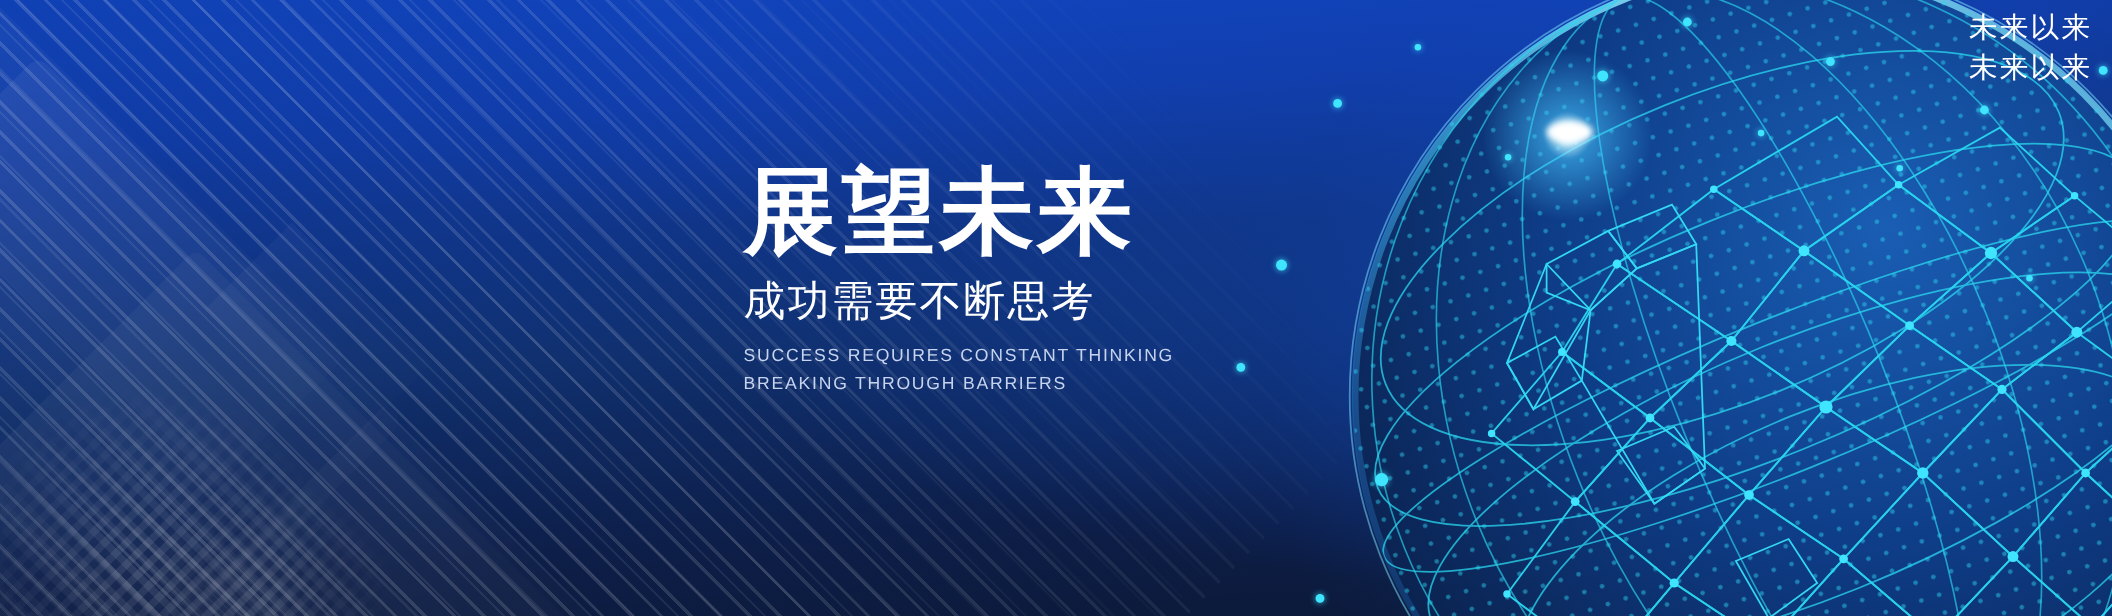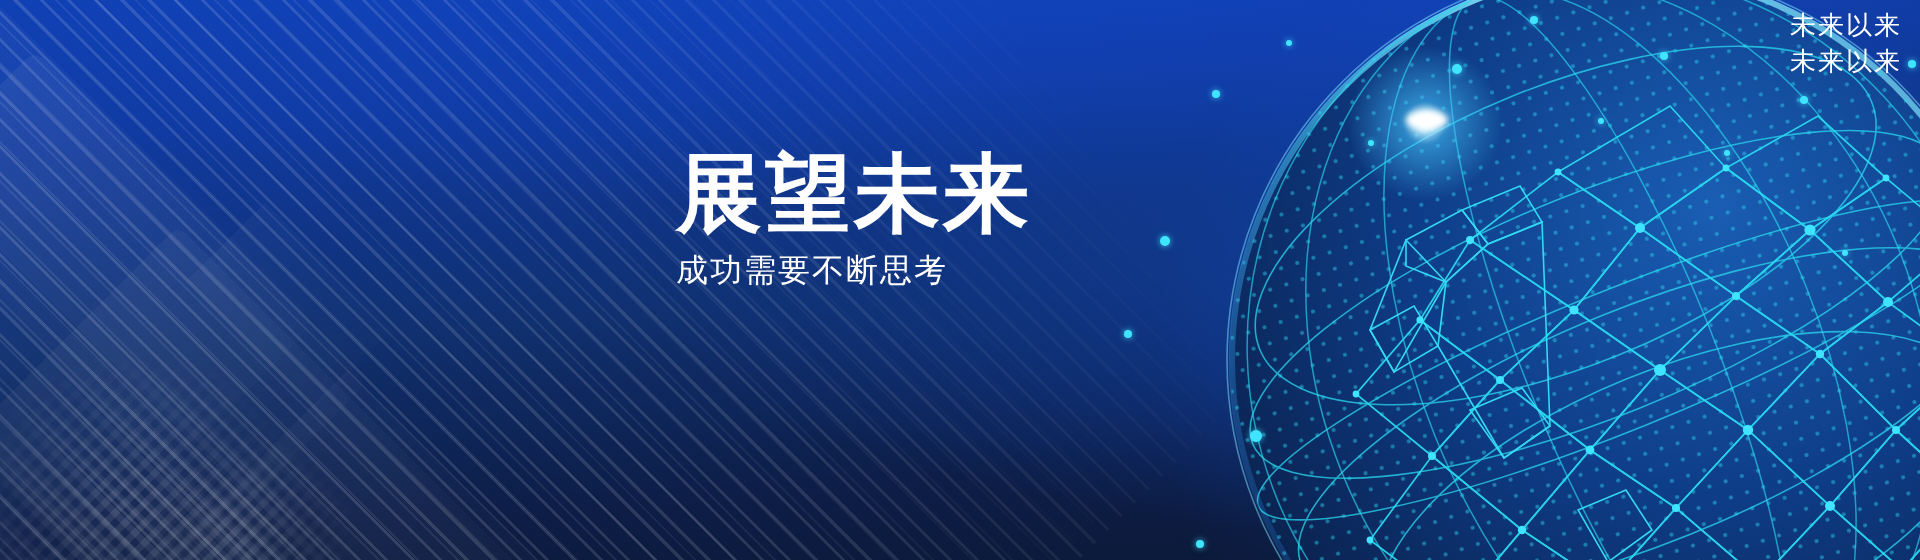--- a/index.html
+++ b/index.html
@@ -153,21 +153,21 @@
     margin: 8px 0 0 0;
     font-size: 48px;
     line-height: 1.05;
     font-weight: 300;
     color: #f2f6ff;
     letter-spacing: 1.5px;
     white-space: nowrap;
   }
   .sub-cn {
     margin: 14px 0 0 0;
-    font-size: 32px;
+    font-size: 38px;
     line-height: 1.28;
     font-weight: 400;
     color: #ffffff;
     letter-spacing: 2px;
   }
   .sub-cn div { white-space: nowrap; }
   .sub-en {
     margin: 12px 0 0 0;
     font-size: 16px;
     line-height: 1.62;
@@ -374,15 +374,19 @@
   <div class="corner-tag">
     <div>未来以来</div>
     <div>未来以来</div>
   </div>
 
   <div class="copy">
     <h1 class="title-cn">展望未来</h1>
     <div class="sub-cn">
       <div>成功需要不断思考</div>
     </div>
+    <div class="sub-en">
+      <div>SUCCESS REQUIRES CONSTANT THINKING</div>
+      <div>BREAKING THROUGH BARRIERS</div>
+    </div>
   </div>
 
 </div>
 
 </body></html>

